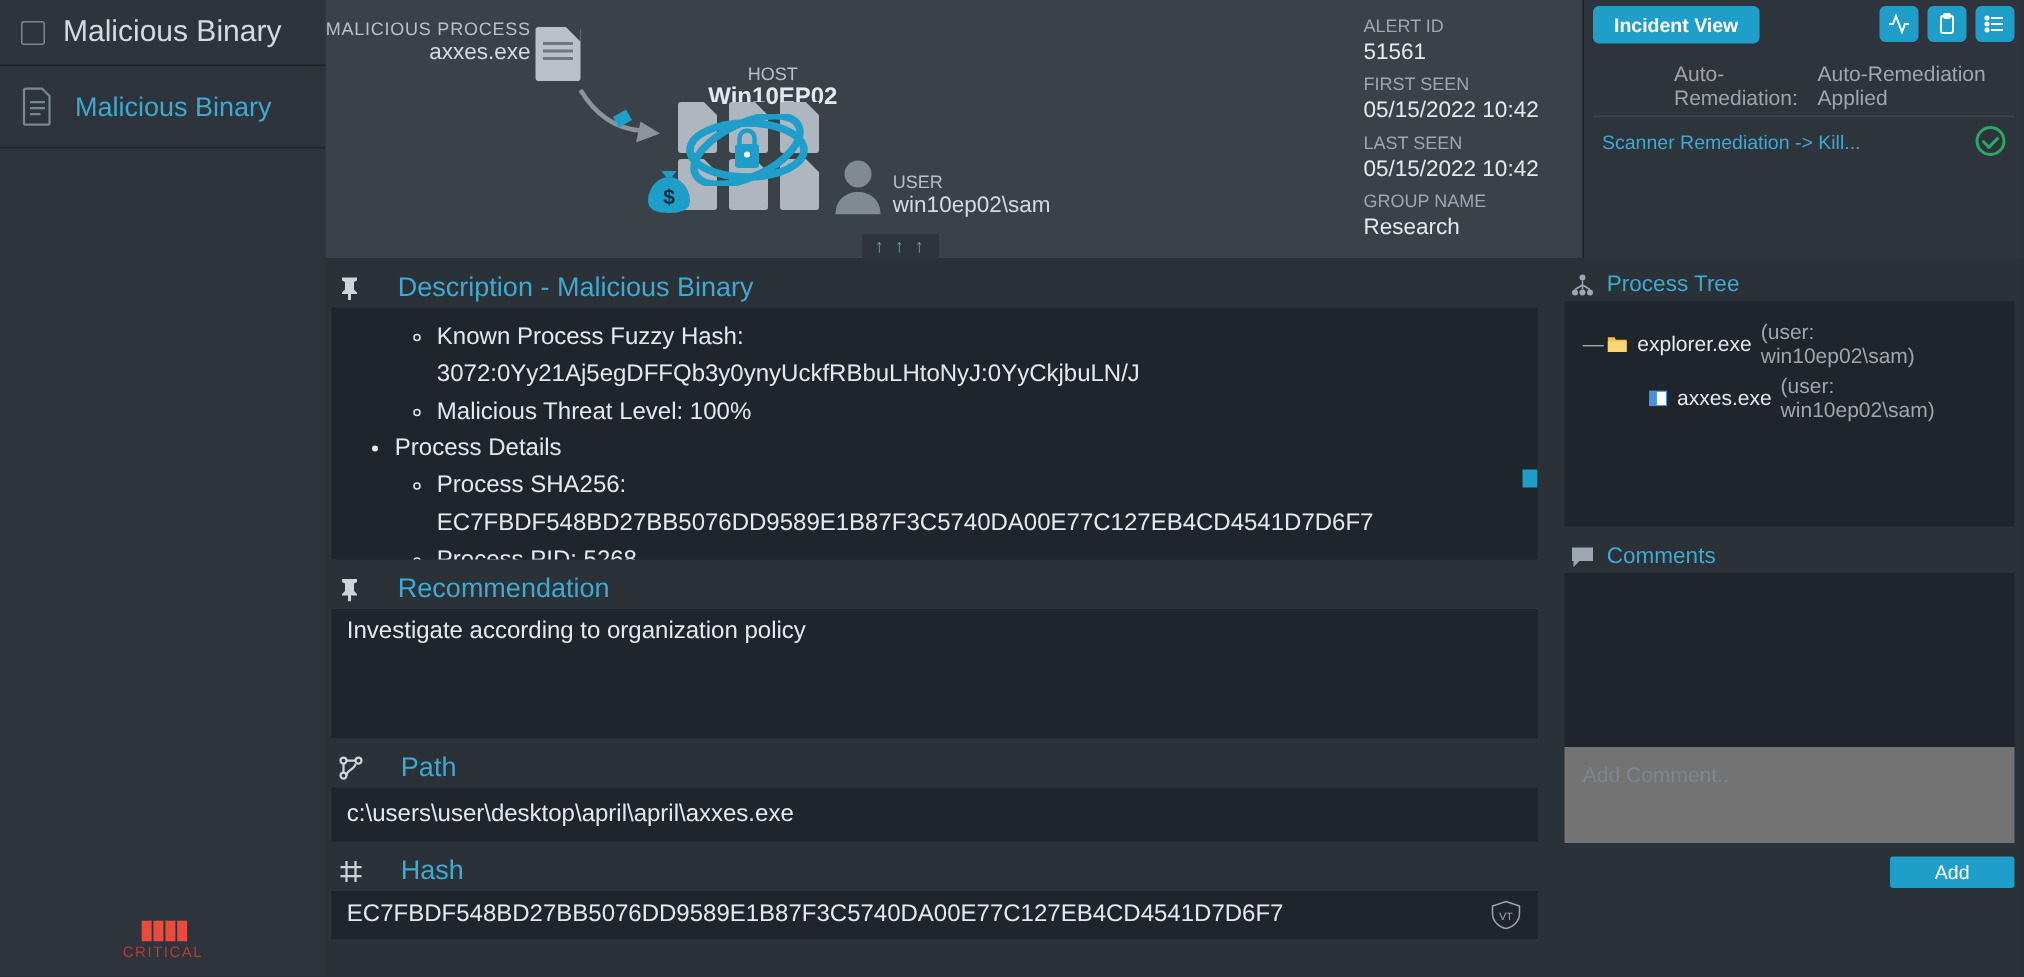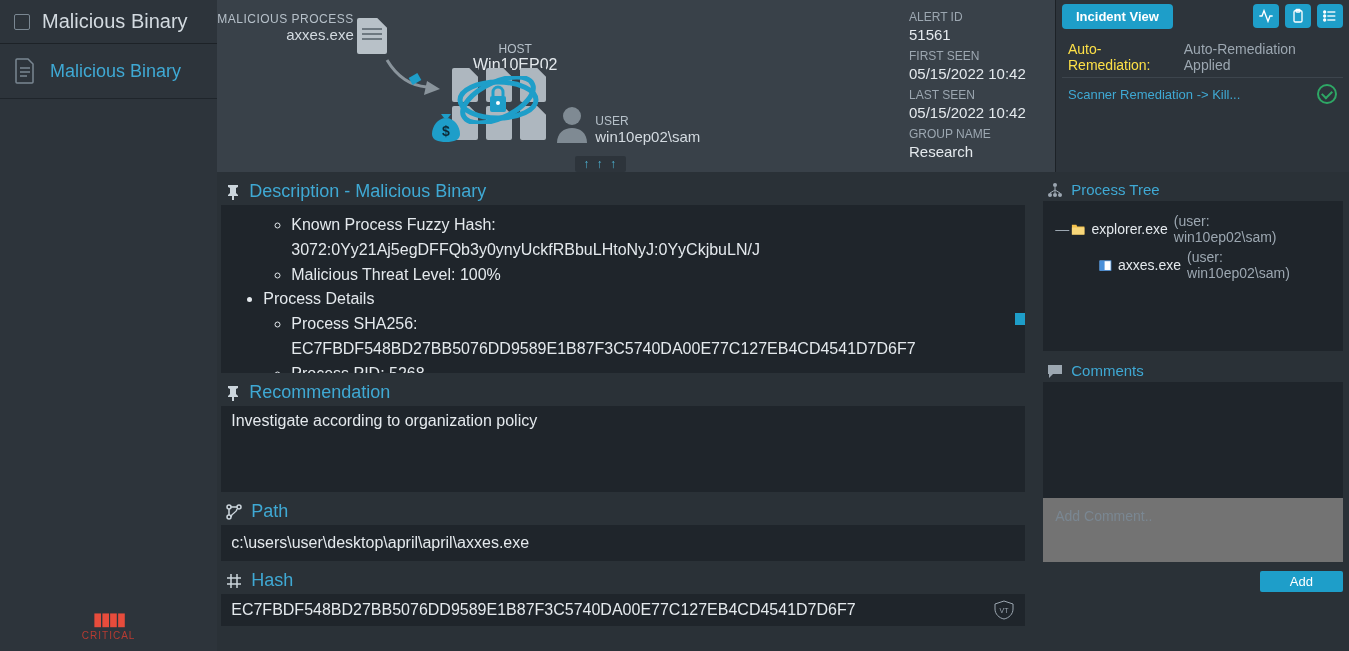--- a/index.html
+++ b/index.html
@@ -30,21 +30,21 @@
 .proc-block { position:absolute; left:0px; top:12px; text-align:right; }
 .proc-block .lbl { color:#b6c0c9; font-size:12px; letter-spacing:0.5px; }
 .proc-block .val { color:#d3dae0; font-size:15px; }
 .file-ic { position:absolute; left:140px; top:18px; width:30px;height:36px;background:#b8c1c8;border-radius:2px;}
 .file-ic::before{content:'';position:absolute;top:0;right:0;width:10px;height:10px;background:#394149;clip-path:polygon(100% 0,0 0,100% 100%);}
 .file-ic::after{content:'';position:absolute;top:10px;left:5px;right:5px;height:2px;background:#6d7880;box-shadow:0 5px 0 #6d7880,0 10px 0 #6d7880;}
 .arrow { position:absolute; left:165px; top:55px; width:60px;height:40px; }
 .arrow svg { width:100%;height:100%; }
 .host-block { position:absolute; left:238px; top:24px; text-align:center; width:120px;}
 .host-block .lbl { color:#b6c0c9; font-size:12px;margin-top:18px; }
-.host-block .val { color:#e4e9ed; font-size:16px; font-weight:400;}
+.host-block .val { color:#e4e9ed; font-size:16px; font-weight:700;}
 .chain-vis { position:absolute; left:232px; top:62px; width:100px; height:78px; }
 .chain-file { position:absolute; width:26px;height:34px;background:#aeb7bf;border-radius:2px;}
 .chain-file::before{content:'';position:absolute;top:0;right:0;width:9px;height:9px;background:#394149;clip-path:polygon(100% 0,0 0,100% 100%);}
 .cf1{left:3px;top:6px;}.cf2{left:3px;top:44px;}.cf3{left:37px;top:6px;}.cf4{left:37px;top:44px;}.cf5{left:71px;top:6px;}.cf6{left:71px;top:44px;}
 .chain-overlay{position:absolute;left:8px;top:14px;width:82px;height:48px;}
 .chain-overlay svg{width:100%;height:100%;}
 .bag-ic { position:absolute; left:210px; top:108px; width:38px;height:38px; }
 .bag-ic svg{width:100%;height:100%;}
 .user-ic { position:absolute; left:338px; top:105px; width:34px;height:38px; }
 .user-ic svg{width:100%;height:100%;fill:#7f8a93;}
@@ -55,33 +55,33 @@
 .meta-col { width:150px; padding:10px 4px; display:flex; flex-direction:column; gap:2px; font-size:12px;}
 .meta-col .lbl { color:#9ca7b1; font-size:12px; }
 .meta-col .val { color:#e4e9ed; font-size:15px; margin-bottom:4px;}
 .right-panel { width:294px; background:#2d343b; border-left:1px solid #1d2227; padding:4px 6px 0 6px;}
 .rp-top { display:flex; gap:6px; margin-bottom:8px;}
 .inc-btn { background:#1e9ec9; color:#fff; border:none; border-radius:4px; padding:5px 14px; font-size:13px; font-weight:600; cursor:pointer;}
 .rp-icons { margin-left:auto; display:flex; gap:6px;}
 .rp-ic { width:26px;height:24px;background:#1e9ec9;border-radius:4px;display:flex;align-items:center;justify-content:center;cursor:pointer;}
 .rp-ic svg{width:16px;height:16px;stroke:#fff;fill:none;stroke-width:2;}
 .rem-row { display:flex; gap:6px; font-size:14px; padding:4px 6px; border-bottom:1px solid #3d454d;}
-.rem-row .l{color:#fde047;}
+.rem-row .l{color:#a3a3a3;margin-left:48px;}
 .rem-row .v{color:#9ca7b1;}
 .last-act { padding:6px 6px 4px 6px; }
 .last-act .h{ color:#e4e9ed; font-size:15px; margin-bottom:6px;}
 .last-act .row { display:flex; align-items:center; justify-content:space-between;}
 .last-act .lnk { color:#3fa9d4; font-size:13px; }
 .ok-ic { width:20px;height:20px;border:2px solid #2ea765;border-radius:50%;display:flex;align-items:center;justify-content:center;}
 .ok-ic::after{content:'';width:8px;height:5px;border-left:2px solid #2ea765;border-bottom:2px solid #2ea765;transform:rotate(-45deg);margin-top:-2px;}
 .content-row { flex:1; display:flex; overflow:hidden; }
 .left-col { width:810px; padding:6px 2px 0 4px; overflow-y:auto;}
 .right-col { flex:1; padding:6px 6px 0 16px; display:flex; flex-direction:column;}
 .sec { margin-bottom:6px; }
-.sec-h { display:flex; align-items:center; gap:8px; padding:3px 4px; }
+.sec-h { display:flex; align-items:center; gap:24px; padding:3px 4px; }
 .sec-h .pin-ic { width:16px;height:16px; }
 .sec-h .pin-ic svg{width:100%;height:100%;fill:#cbd5dc;}
 .sec-title { color:#3fa9d4; font-size:18px; font-weight:500;}
 .sec-body { background:#1f252b; padding:8px 12px; color:#e4e9ed; font-size:16px; line-height:1.5;}
 .sec-body.tight{padding:6px 10px;font-size:16px;}
 .desc-body { background:#1f252b; padding:8px 14px; position:relative; height:168px; overflow:hidden;}
 .desc-body ul { list-style:disc; padding-left:28px;}
 .desc-body ul ul { list-style:circle; padding-left:28px;}
 .desc-body li { color:#e4e9ed; font-size:16px; line-height:1.55;}
 .desc-scroll{position:absolute;right:0;top:108px;width:10px;height:12px;background:#1e9ec9;}

